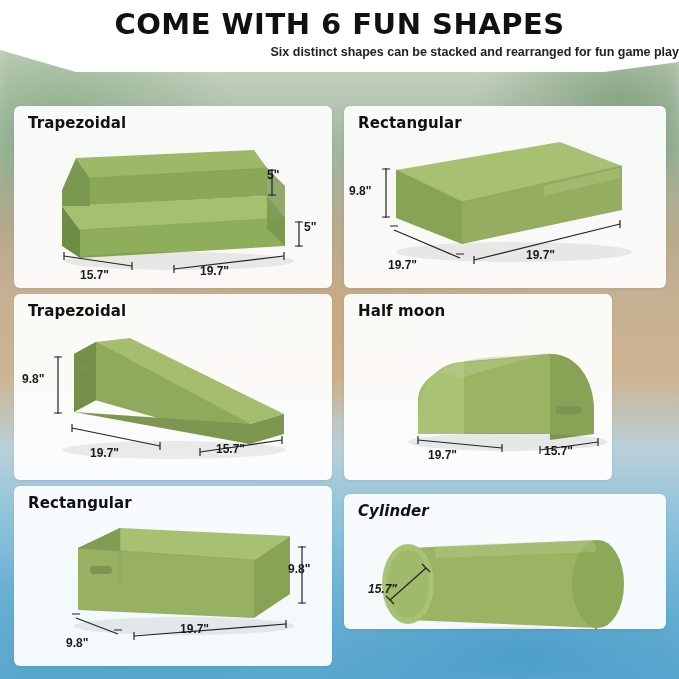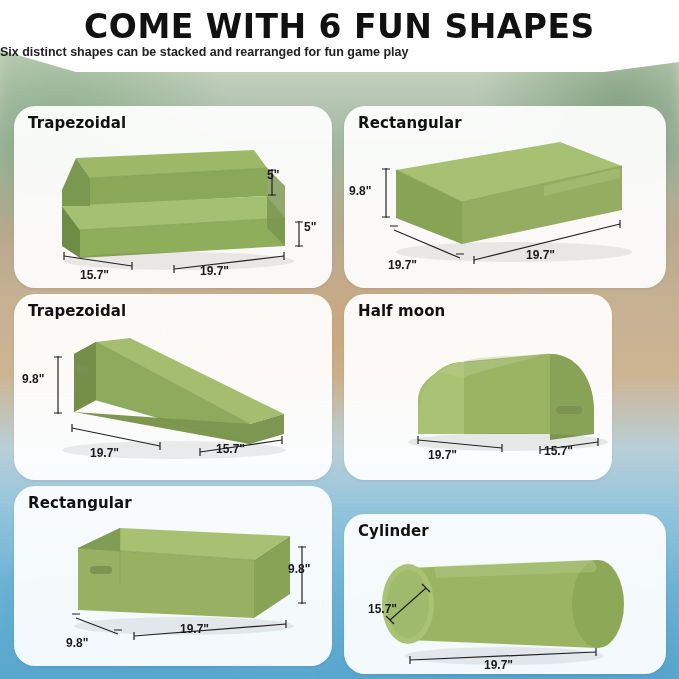--- a/index.html
+++ b/index.html
@@ -42,42 +42,42 @@
     position:absolute; left:0; top:0; width:679px; height:86px;
     background:#ffffff;
     clip-path: polygon(0 0, 679px 0, 679px 62px, 604px 72px, 76px 72px, 0 50px);
     z-index:5;
   }
   .title {
     position:absolute; left:0; top:7px; width:679px;
     text-align:center;
     font-family:"DejaVu Sans", sans-serif;
     font-weight:bold;
-    font-size:33px;
+    font-size:29px;
     letter-spacing:0.5px;
     color:#111111;
     z-index:6;
     white-space:nowrap;
   }
   .subtitle {
     position:absolute; left:0; top:45px; width:679px;
-    text-align:left;
+    text-align:right;
     font-family:"Liberation Sans", sans-serif;
     font-weight:bold;
     font-size:12.5px;
     color:#222222;
     z-index:6;
     white-space:nowrap;
   }
 
   
   .card {
     position:absolute;
     background:rgba(255,255,255,0.93);
-    border-radius:21px;
+    border-radius:6px;
     box-shadow:0 1px 3px rgba(0,0,0,0.08);
     overflow:hidden;
   }
   .card-label {
     position:absolute; left:14px; top:8px;
     font-family:"DejaVu Sans", sans-serif;
     font-weight:bold;
     font-size:15px;
     color:#111111;
     letter-spacing:0.1px;
@@ -283,21 +283,21 @@
 
       <path d="M120,150 L272,138" stroke="#222" stroke-width="1.2"></path>
       <path d="M120,146 L120,154 M272,134 L272,142" stroke="#222" stroke-width="1.2"></path>
     </svg>
     <div class="dim" style="left:274px; top:76px;">9.8"</div>
     <div class="dim" style="left:52px; top:150px;">9.8"</div>
     <div class="dim" style="left:166px; top:136px;">19.7"</div>
   </div>
 </div>
 
-<div class="card" style="left:344px; top:514px; width:322px; height:160px;">
+<div class="card" style="left:344px; top:494px; width:322px; height:135px;font-style:italic;">
   <div class="card-label">Cylinder</div>
   <div class="shape-area">
     <svg width="322" height="180" viewBox="0 0 322 180">
 
       <path d="M64,54 L254,46 A26,58 0 0 1 254,134 L64,126 A26,52 0 0 1 64,54 Z" fill="#9ab464"></path>
 
       <ellipse cx="254" cy="90" rx="26" ry="44" fill="#8da957"></ellipse>
 
       <ellipse cx="64" cy="90" rx="26" ry="40" fill="#a9c274"></ellipse>
       <ellipse cx="64" cy="90" rx="21" ry="34" fill="#9fba6b"></ellipse>

